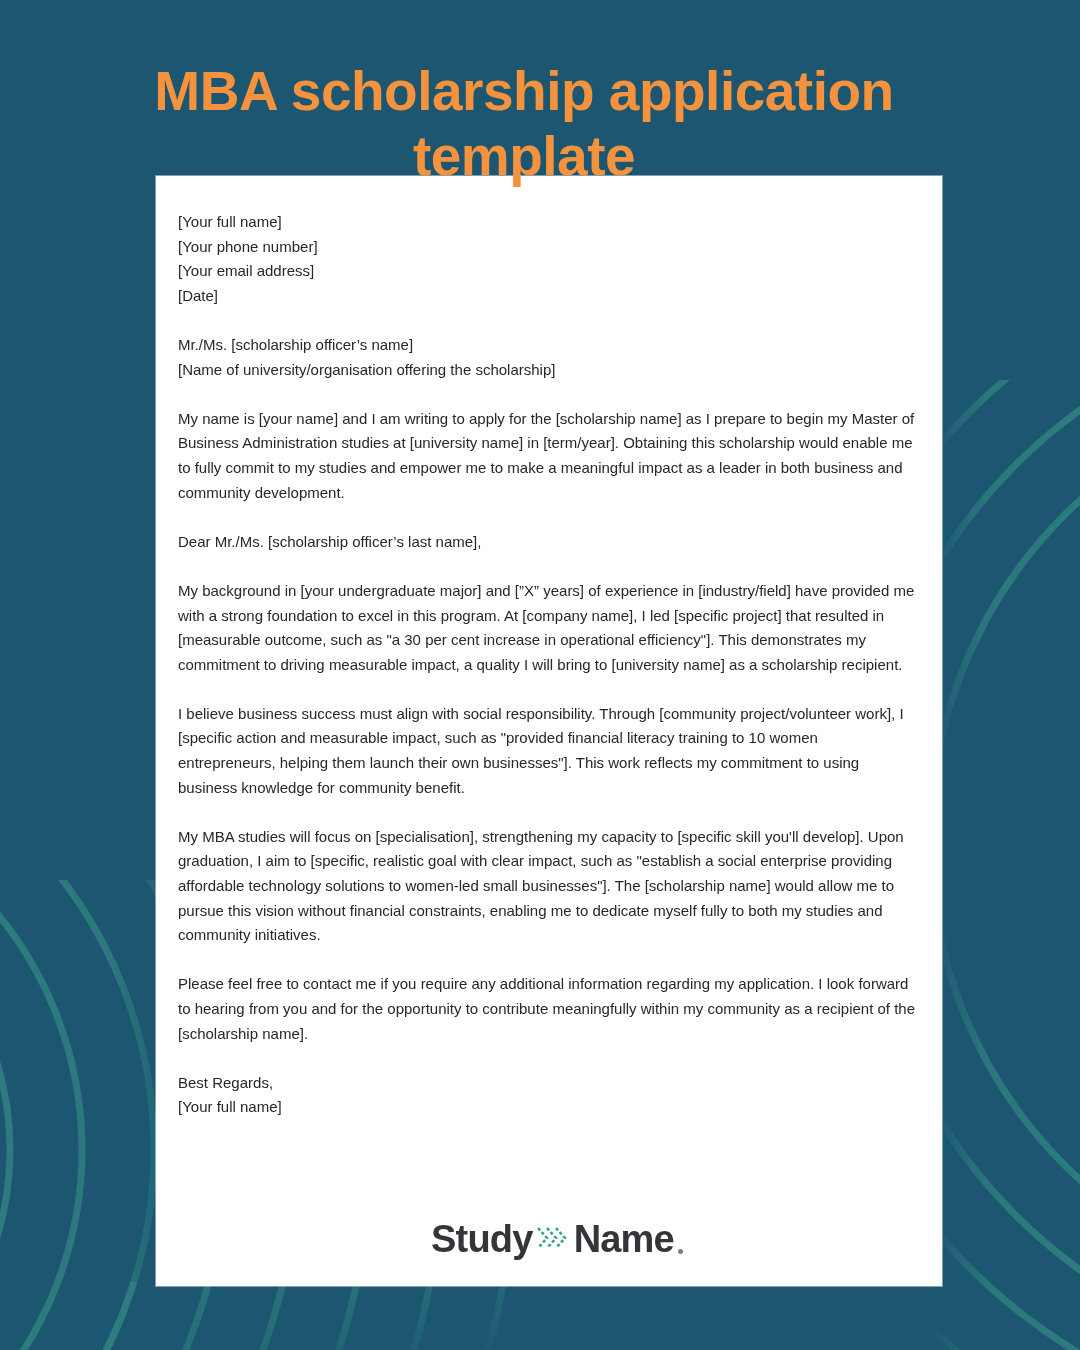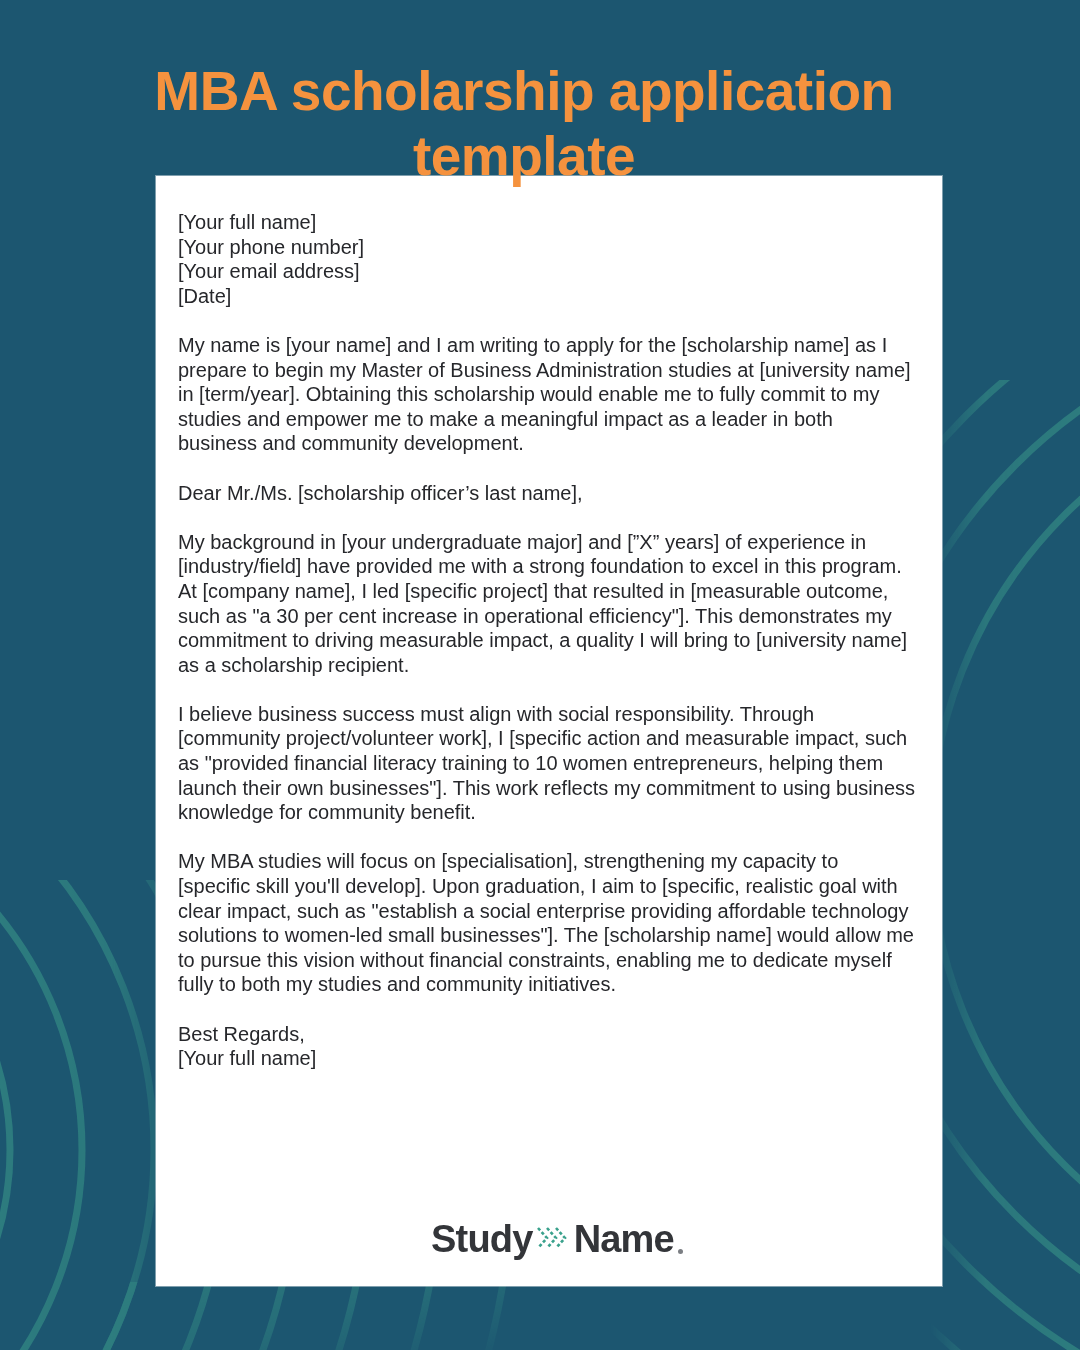--- a/index.html
+++ b/index.html
@@ -48,21 +48,21 @@
     height: 1110px;
     background: #ffffff;
     box-shadow: 0 0 0 1px rgba(210,220,225,0.55);
     z-index: 4;
     overflow: hidden;
   }
 
   #letter-body {
     padding: 34px 26px 0 22px;
     color: #26272b;
-    font-size: 20px;
+    font-size: 15px;
     line-height: 24.6px;
   }
 
   .letter-block {
     margin: 0 0 24.6px 0;
     white-space: pre-line;
   }
   .letter-block:last-of-type {
     margin-bottom: 0;
   }
@@ -162,25 +162,28 @@
 </svg>
 
 <h1 id="poster-title">MBA scholarship application template</h1>
 
 <div id="letter-card">
   <div id="letter-body">
     <p class="letter-block">[Your full name]
 [Your phone number]
 [Your email address]
 [Date]</p>
+    <p class="letter-block">Mr./Ms. [scholarship officer’s name]
+[Name of university/organisation offering the scholarship]</p>
     <p class="letter-block">My name is [your name] and I am writing to apply for the [scholarship name] as I prepare to begin my Master of Business Administration studies at [university name] in [term/year]. Obtaining this scholarship would enable me to fully commit to my studies and empower me to make a meaningful impact as a leader in both business and community development.</p>
     <p class="letter-block">Dear Mr./Ms. [scholarship officer’s last name],</p>
     <p class="letter-block">My background in [your undergraduate major] and [”X” years] of experience in [industry/field] have provided me with a strong foundation to excel in this program. At [company name], I led [specific project] that resulted in [measurable outcome, such as  "a 30 per cent increase in operational efficiency"]. This demonstrates my commitment to driving measurable impact, a quality I will bring to [university name] as a scholarship recipient.</p>
     <p class="letter-block">I believe business success must align with social responsibility. Through [community project/volunteer work], I [specific action and measurable impact, such as "provided financial literacy training to 10 women entrepreneurs, helping them launch their own businesses"]. This work reflects my commitment to using business knowledge for community benefit.</p>
     <p class="letter-block">My MBA studies will focus on [specialisation], strengthening my capacity to [specific skill you'll develop]. Upon graduation, I aim to [specific, realistic goal with clear impact, such as "establish a social enterprise providing affordable technology solutions to women-led small businesses"]. The [scholarship name] would allow me to pursue this vision without financial constraints, enabling me to dedicate myself fully to both my studies and community initiatives.</p>
+    <p class="letter-block">Please feel free to contact me if you require any additional information regarding my application. I look forward to hearing from you and for the opportunity to contribute meaningfully within my community as a recipient of the [scholarship name].</p>
     <p class="letter-block">Best Regards,
 [Your full name]</p>
   </div>
 
   <div id="brand-logo">
     <span class="logo-word">Study</span>
     <span id="logo-chevrons">
       <svg width="34" height="30" viewBox="0 0 34 30" xmlns="http://www.w3.org/2000/svg">
         <g stroke="#3aa18c" stroke-width="2.6" fill="none" stroke-linecap="butt" stroke-dasharray="3.2 2.2">
           <polyline points="2,5 11,15 2,25"></polyline>

